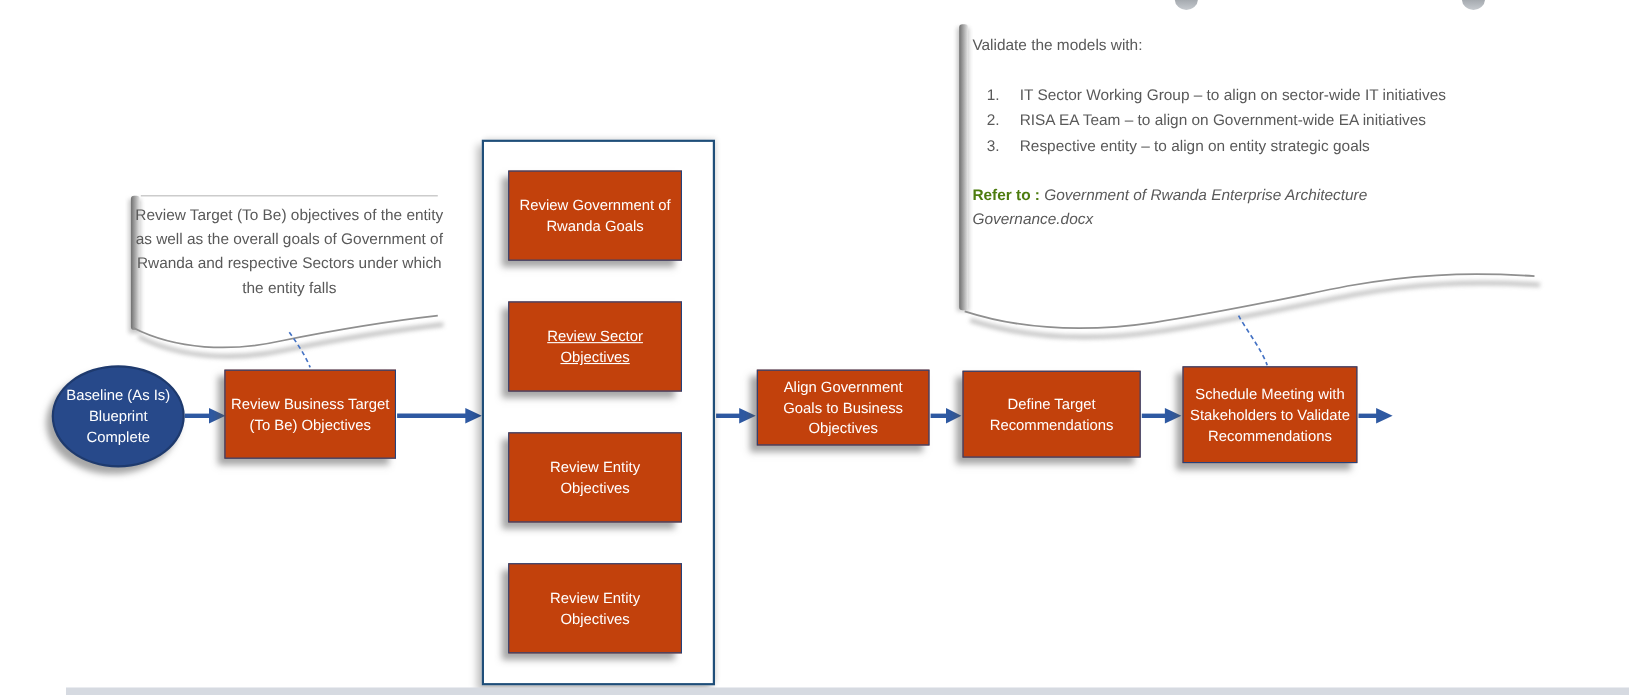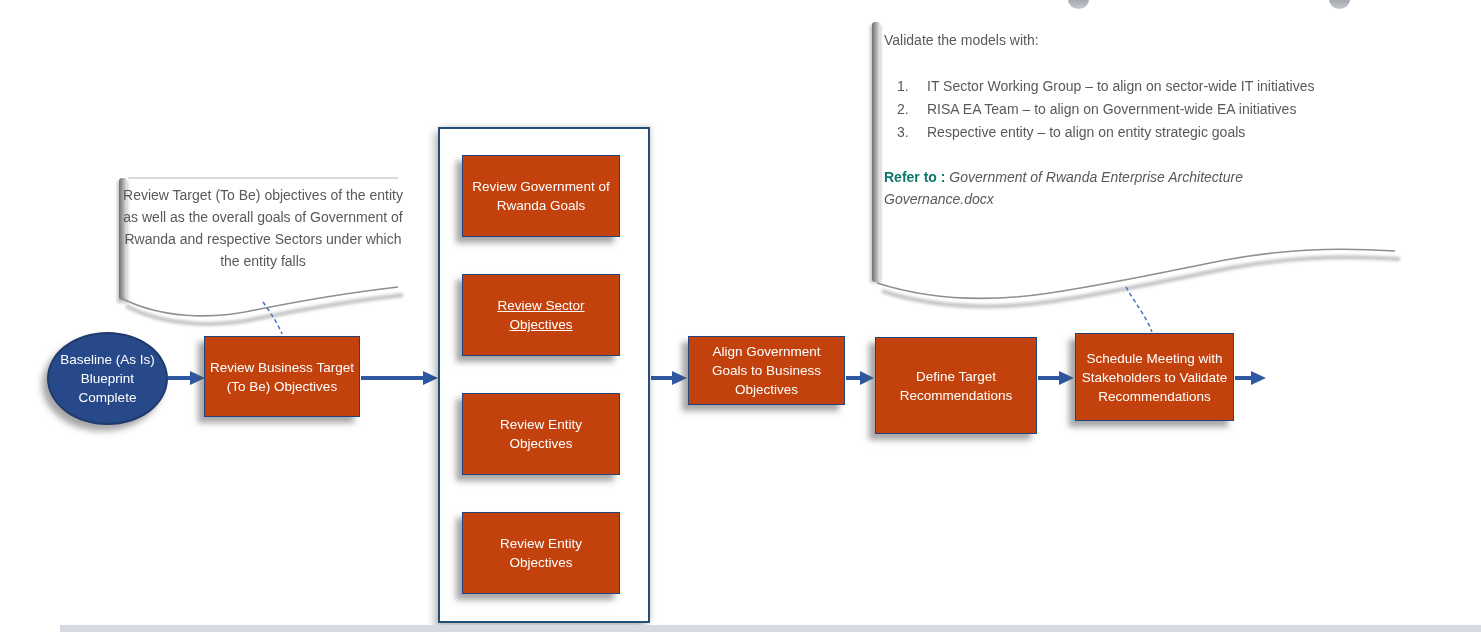--- a/index.html
+++ b/index.html
@@ -19,21 +19,21 @@
          box-shadow:-4px 5px 7px rgba(0,0,0,.25), 2px -2px 5px rgba(0,0,0,.12);}
   .group .rect{left:22px;width:158px;height:82px;}
 
   .note-left{position:absolute;left:122px;top:184px;width:282px;text-align:center;
              color:#595959;font-size:14px;line-height:22px;}
   .note-right{position:absolute;left:884px;top:30px;width:480px;color:#595959;font-size:14px;}
   .nr-intro{margin:0 0 25px 0;line-height:20px;}
   .nr-item{display:flex;line-height:23px;}
   .nr-num{width:30px;padding-left:13px;flex:0 0 auto;}
   .nr-refer{margin-top:22px;width:438px;line-height:22px;font-style:italic;}
-  .nr-refer .lbl{font-style:normal;font-weight:bold;color:#0f766e;}
+  .nr-refer .lbl{font-style:normal;font-weight:bold;color:#4d7c0f;}
 
   .knob{position:absolute;top:-10px;width:21px;height:19px;border-radius:50%;
         background:linear-gradient(#80868c,#c6cacf);}
   .hscroll{position:absolute;left:60px;top:625px;width:1421px;height:7px;background:#D6DAE1;}
 </style>
 </head>
 <body>
 
 <div class="canvas">
 
@@ -107,21 +107,21 @@
     </div>
     <div class="node rect" style="top:383px;">
       <span>Review Entity Objectives</span>
     </div>
   </div>
 
   <div class="node rect" style="left:688px;top:336px;width:157px;height:69px;">
     <span>Align Government Goals to Business Objectives</span>
   </div>
 
-  <div class="node rect" style="left:875px;top:337px;width:162px;height:97px;">
+  <div class="node rect" style="left:875px;top:337px;width:162px;height:79px;">
     <span>Define Target Recommendations</span>
   </div>
 
   <div class="node rect" style="left:1075px;top:333px;width:159px;height:88px;">
     <span>Schedule Meeting with Stakeholders to Validate Recommendations</span>
   </div>
 
 
   <div class="note-left">
     <span>Review Target (To Be) objectives of the entity as well as the overall goals of Government of Rwanda and respective Sectors under which the entity falls</span>

